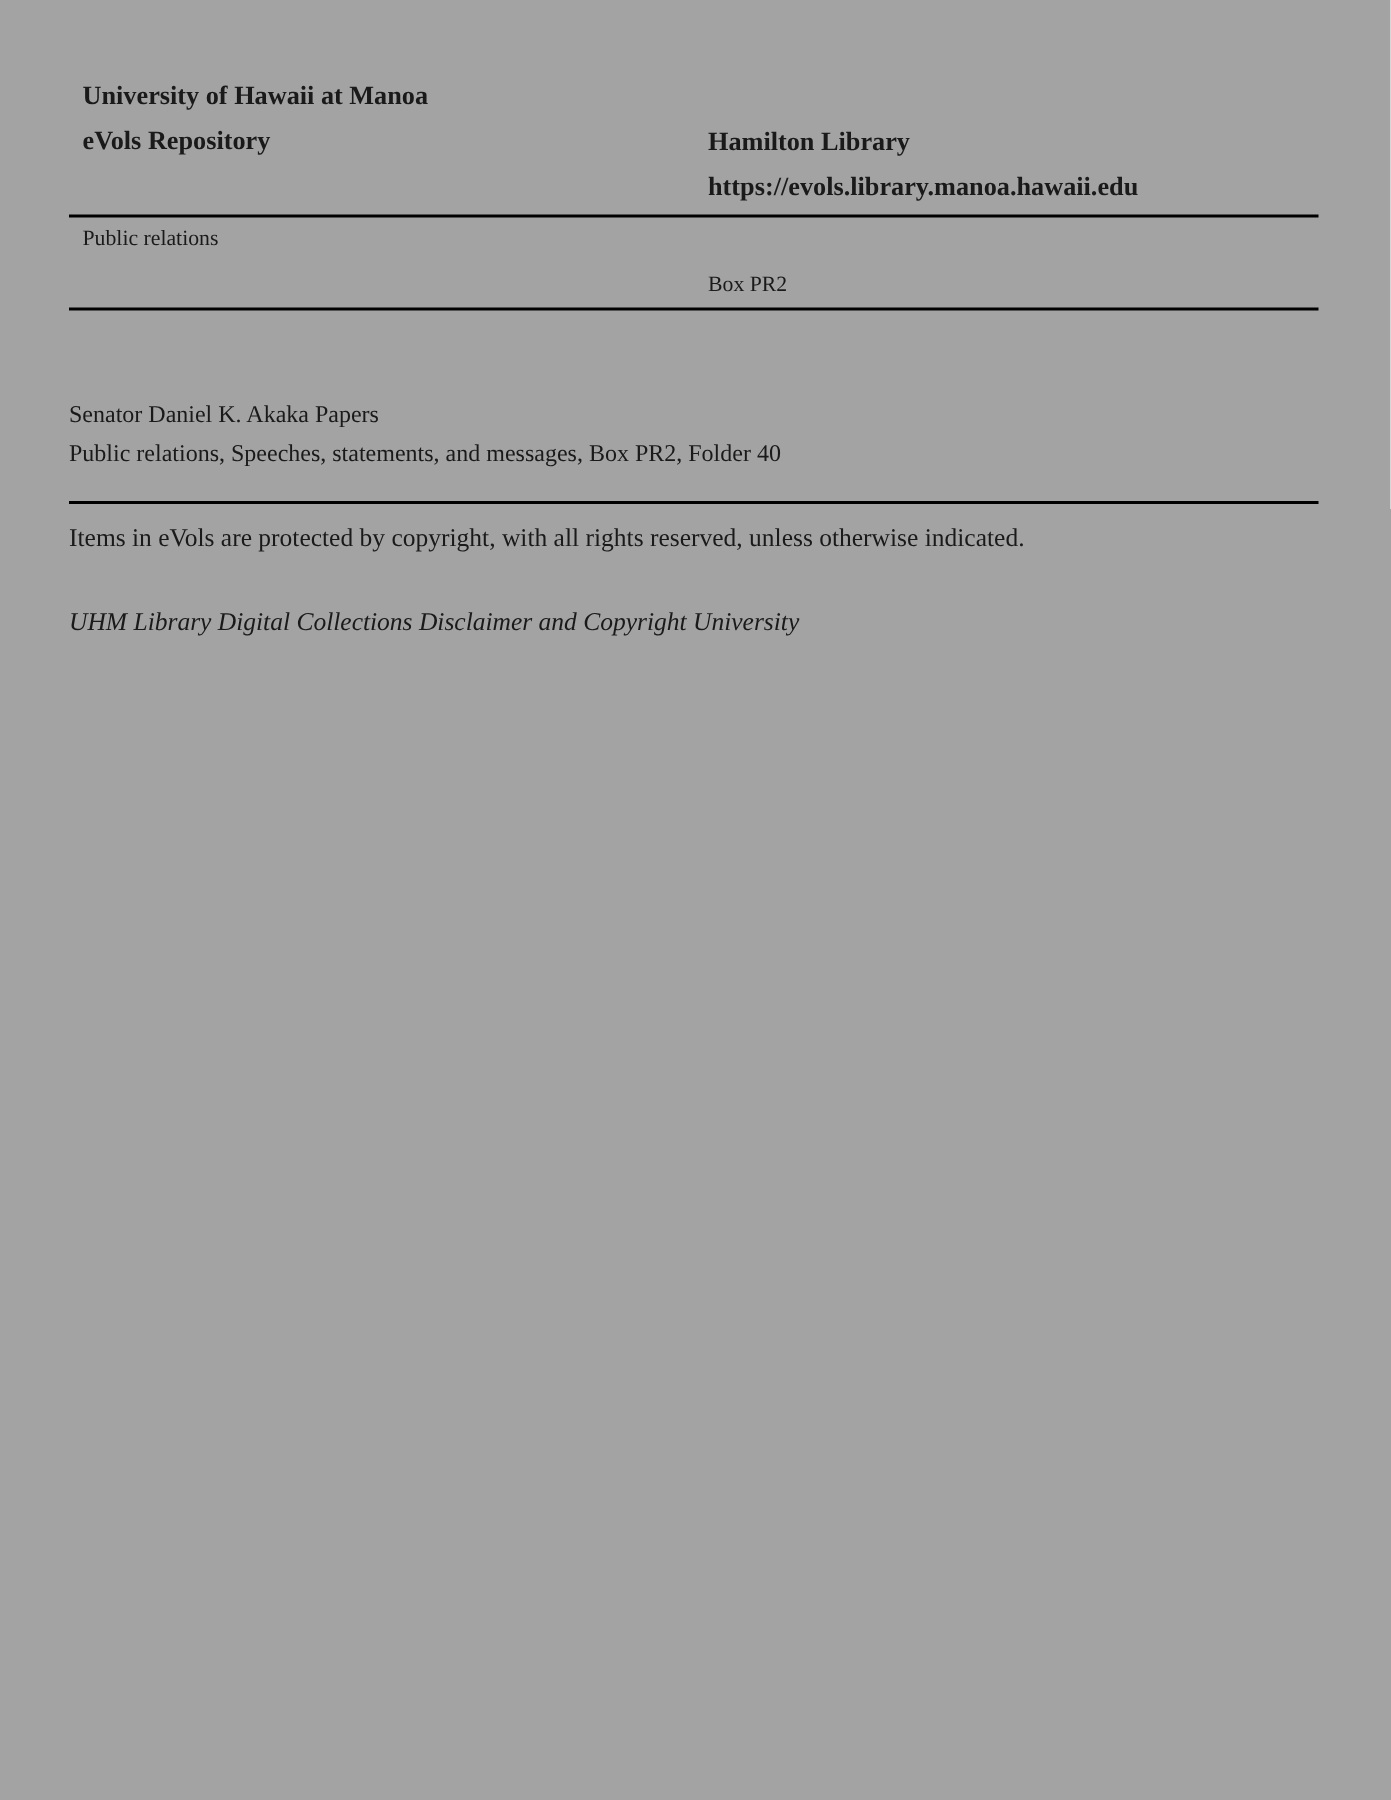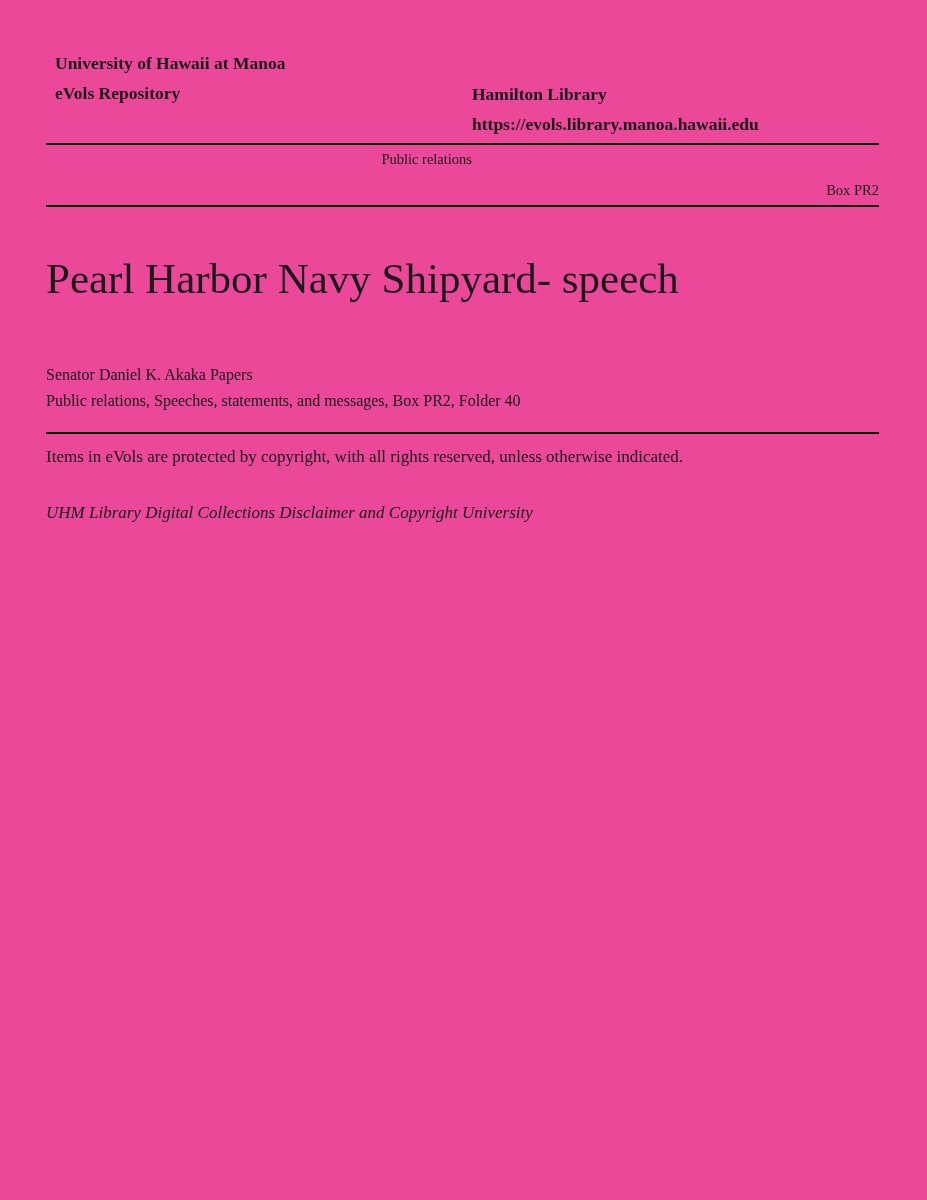--- a/index.html
+++ b/index.html
@@ -1,20 +1,20 @@
 <!DOCTYPE html>
 <html><head>
 <meta charset="utf-8">
 <style>
   html, body { margin: 0; padding: 0; background: #ffffff; }
   .page {
     position: relative;
     width: 927px;
     height: 1200px;
-    background: #ec4899;
+    background: #a3a3a3;
     color: #1a1a1a;
     font-family: "Liberation Serif", "DejaVu Serif", serif;
     box-sizing: border-box;
     padding: 48px 48px 0 46px;
     overflow: hidden;
   }
 
   
   .header-row1 {
     display: flex;
@@ -33,21 +33,20 @@
     flex: 0 0 auto;
   }
   .cell-right { flex: 1 1 auto; margin-top: 31px; }
 
   .header-row2 {
     display: flex;
     border-bottom: 2px solid #000;
     padding: 5px 0 6px 0;
     font-size: 14.5px;
     line-height: 18px;
-    text-align: right;
   }
 
   h1.doc-title {
     margin: 46px 0 0 0;
     font-size: 43px;
     line-height: 52px;
     font-weight: normal;
     letter-spacing: 0;
   }
 
@@ -90,21 +89,20 @@
         <div>Hamilton Library</div>
         <div>https://evols.library.manoa.hawaii.edu</div>
       </div>
     </div>
     <div class="header-row2">
       <div class="cell-left">Public relations</div>
       <div class="cell-right">Box PR2</div>
     </div>
   </div>
 
-  <h1 class="doc-title">Pearl Harbor Navy Shipyard- speech</h1>
 
   <div class="meta">
     <div>Senator Daniel K. Akaka Papers</div>
     <div>Public relations, Speeches, statements, and messages, Box PR2, Folder 40</div>
   </div>
 
   <hr class="divider">
 
   <p class="copyright-notice">Items in eVols are protected by copyright, with all rights reserved, unless otherwise indicated.</p>
 

